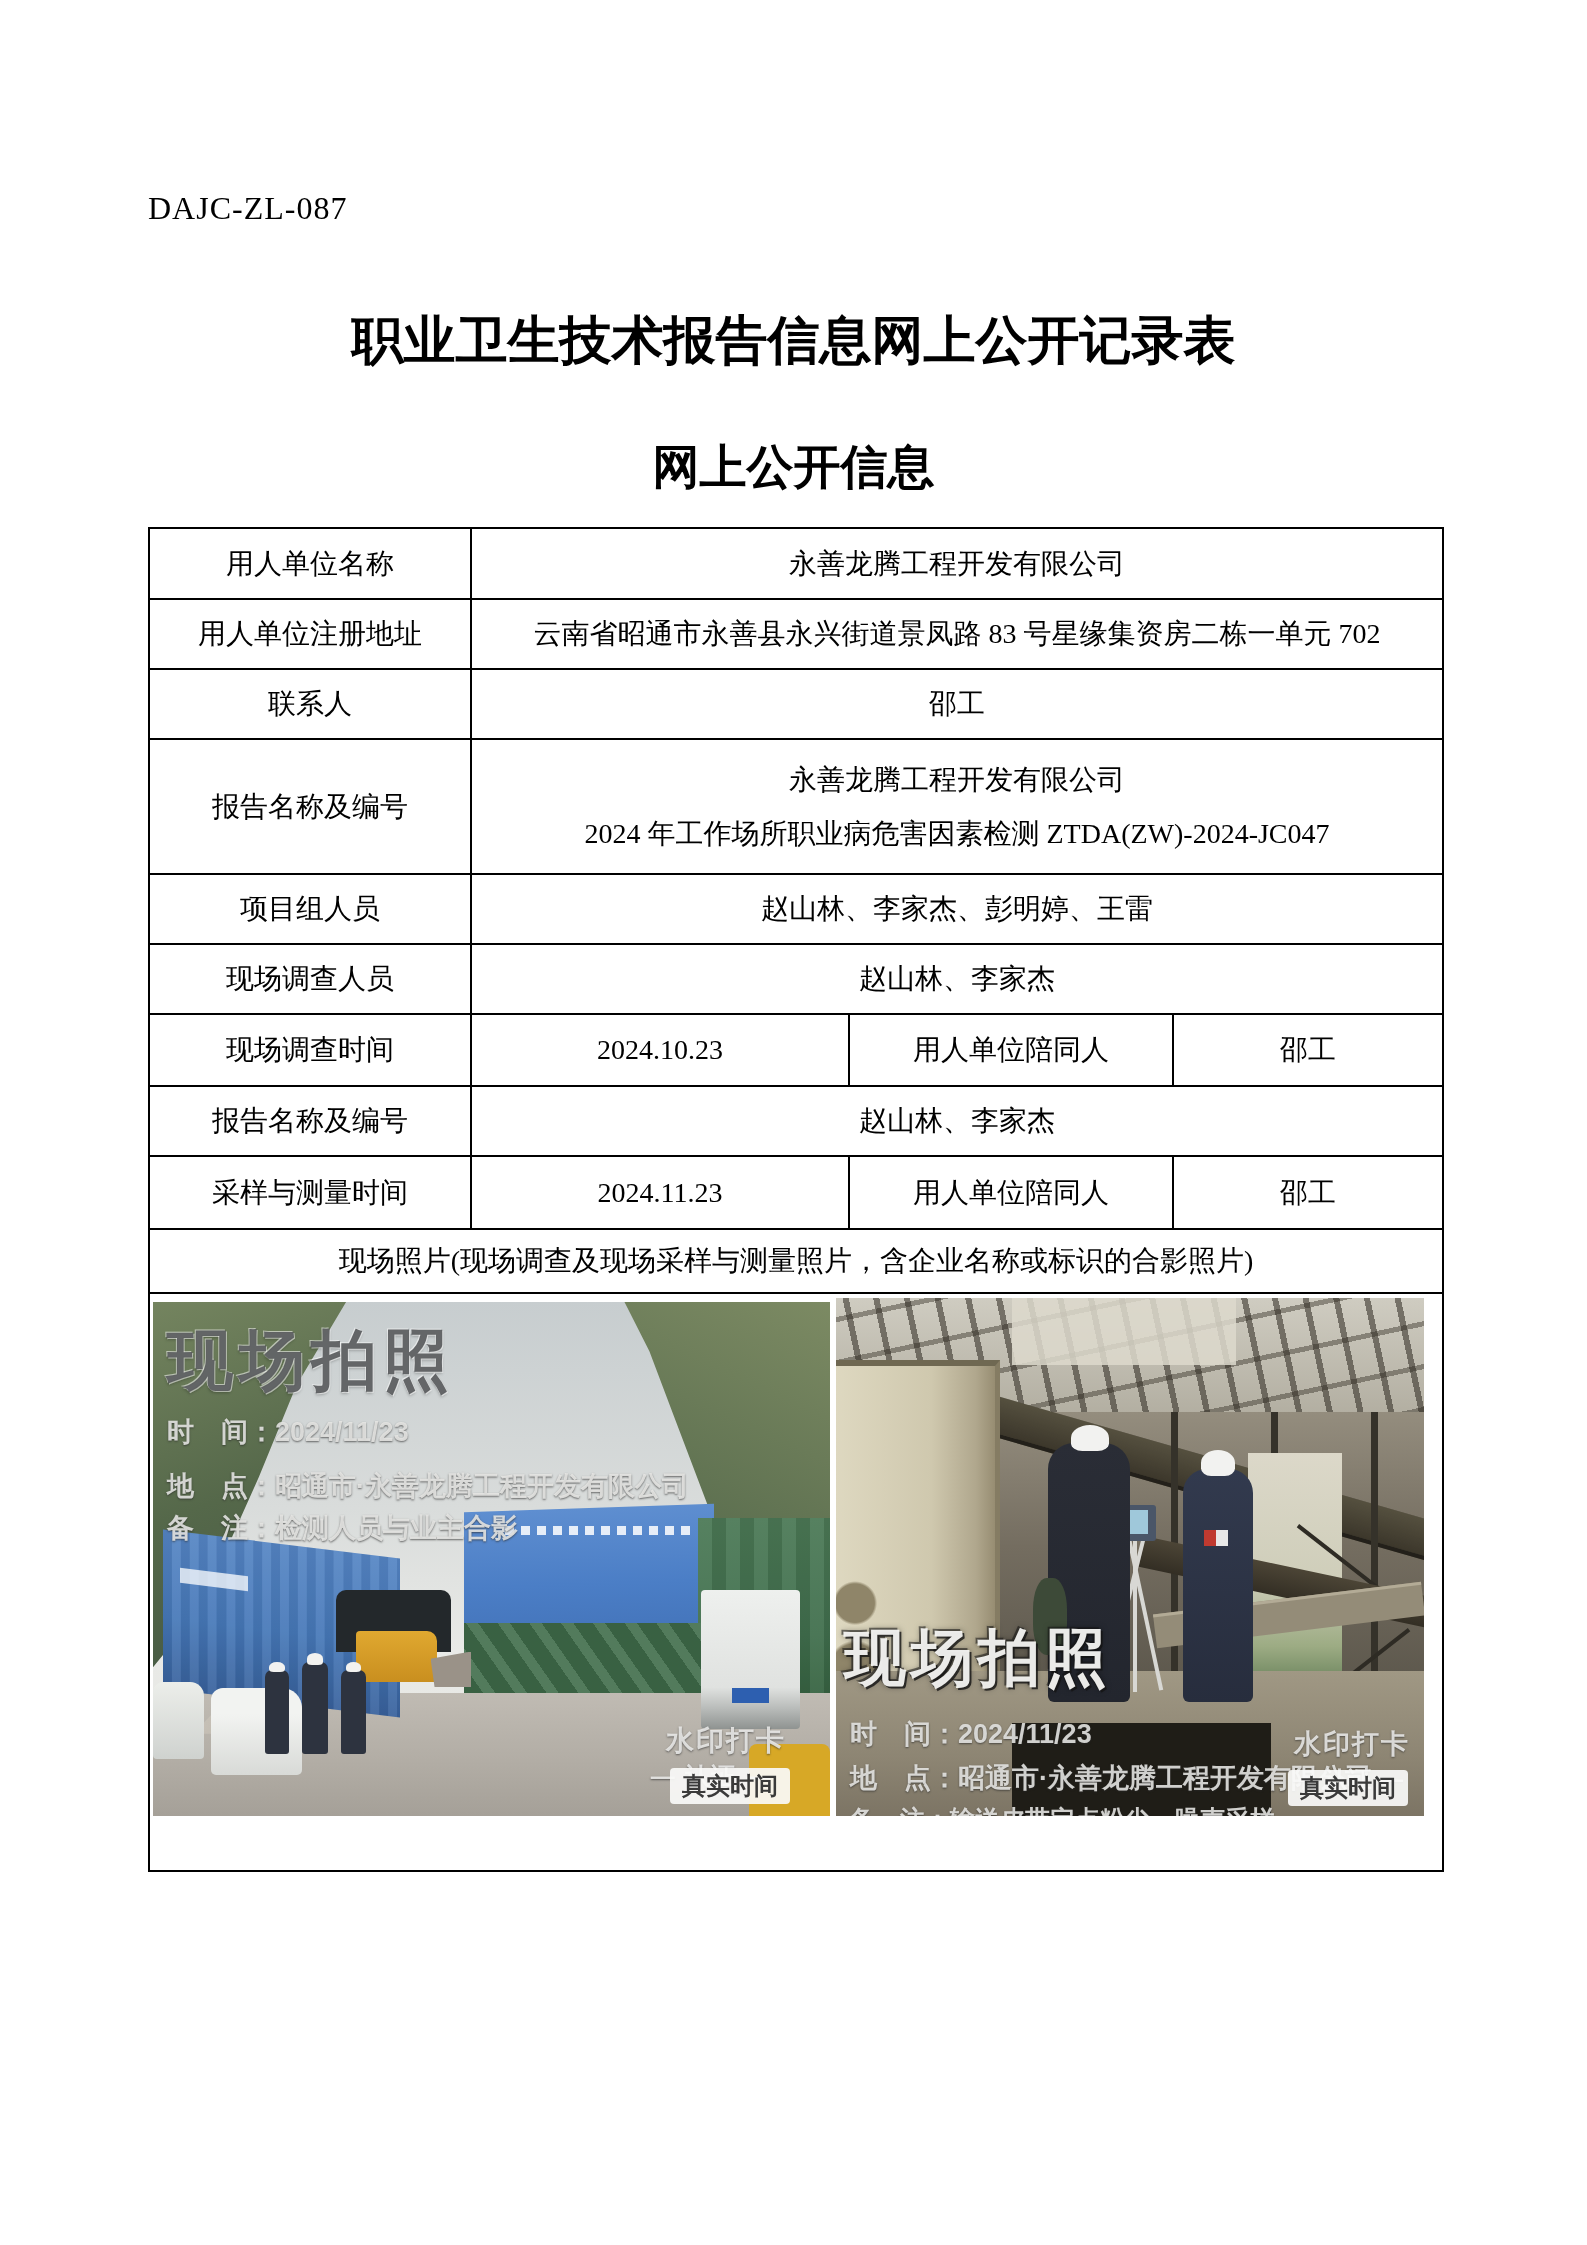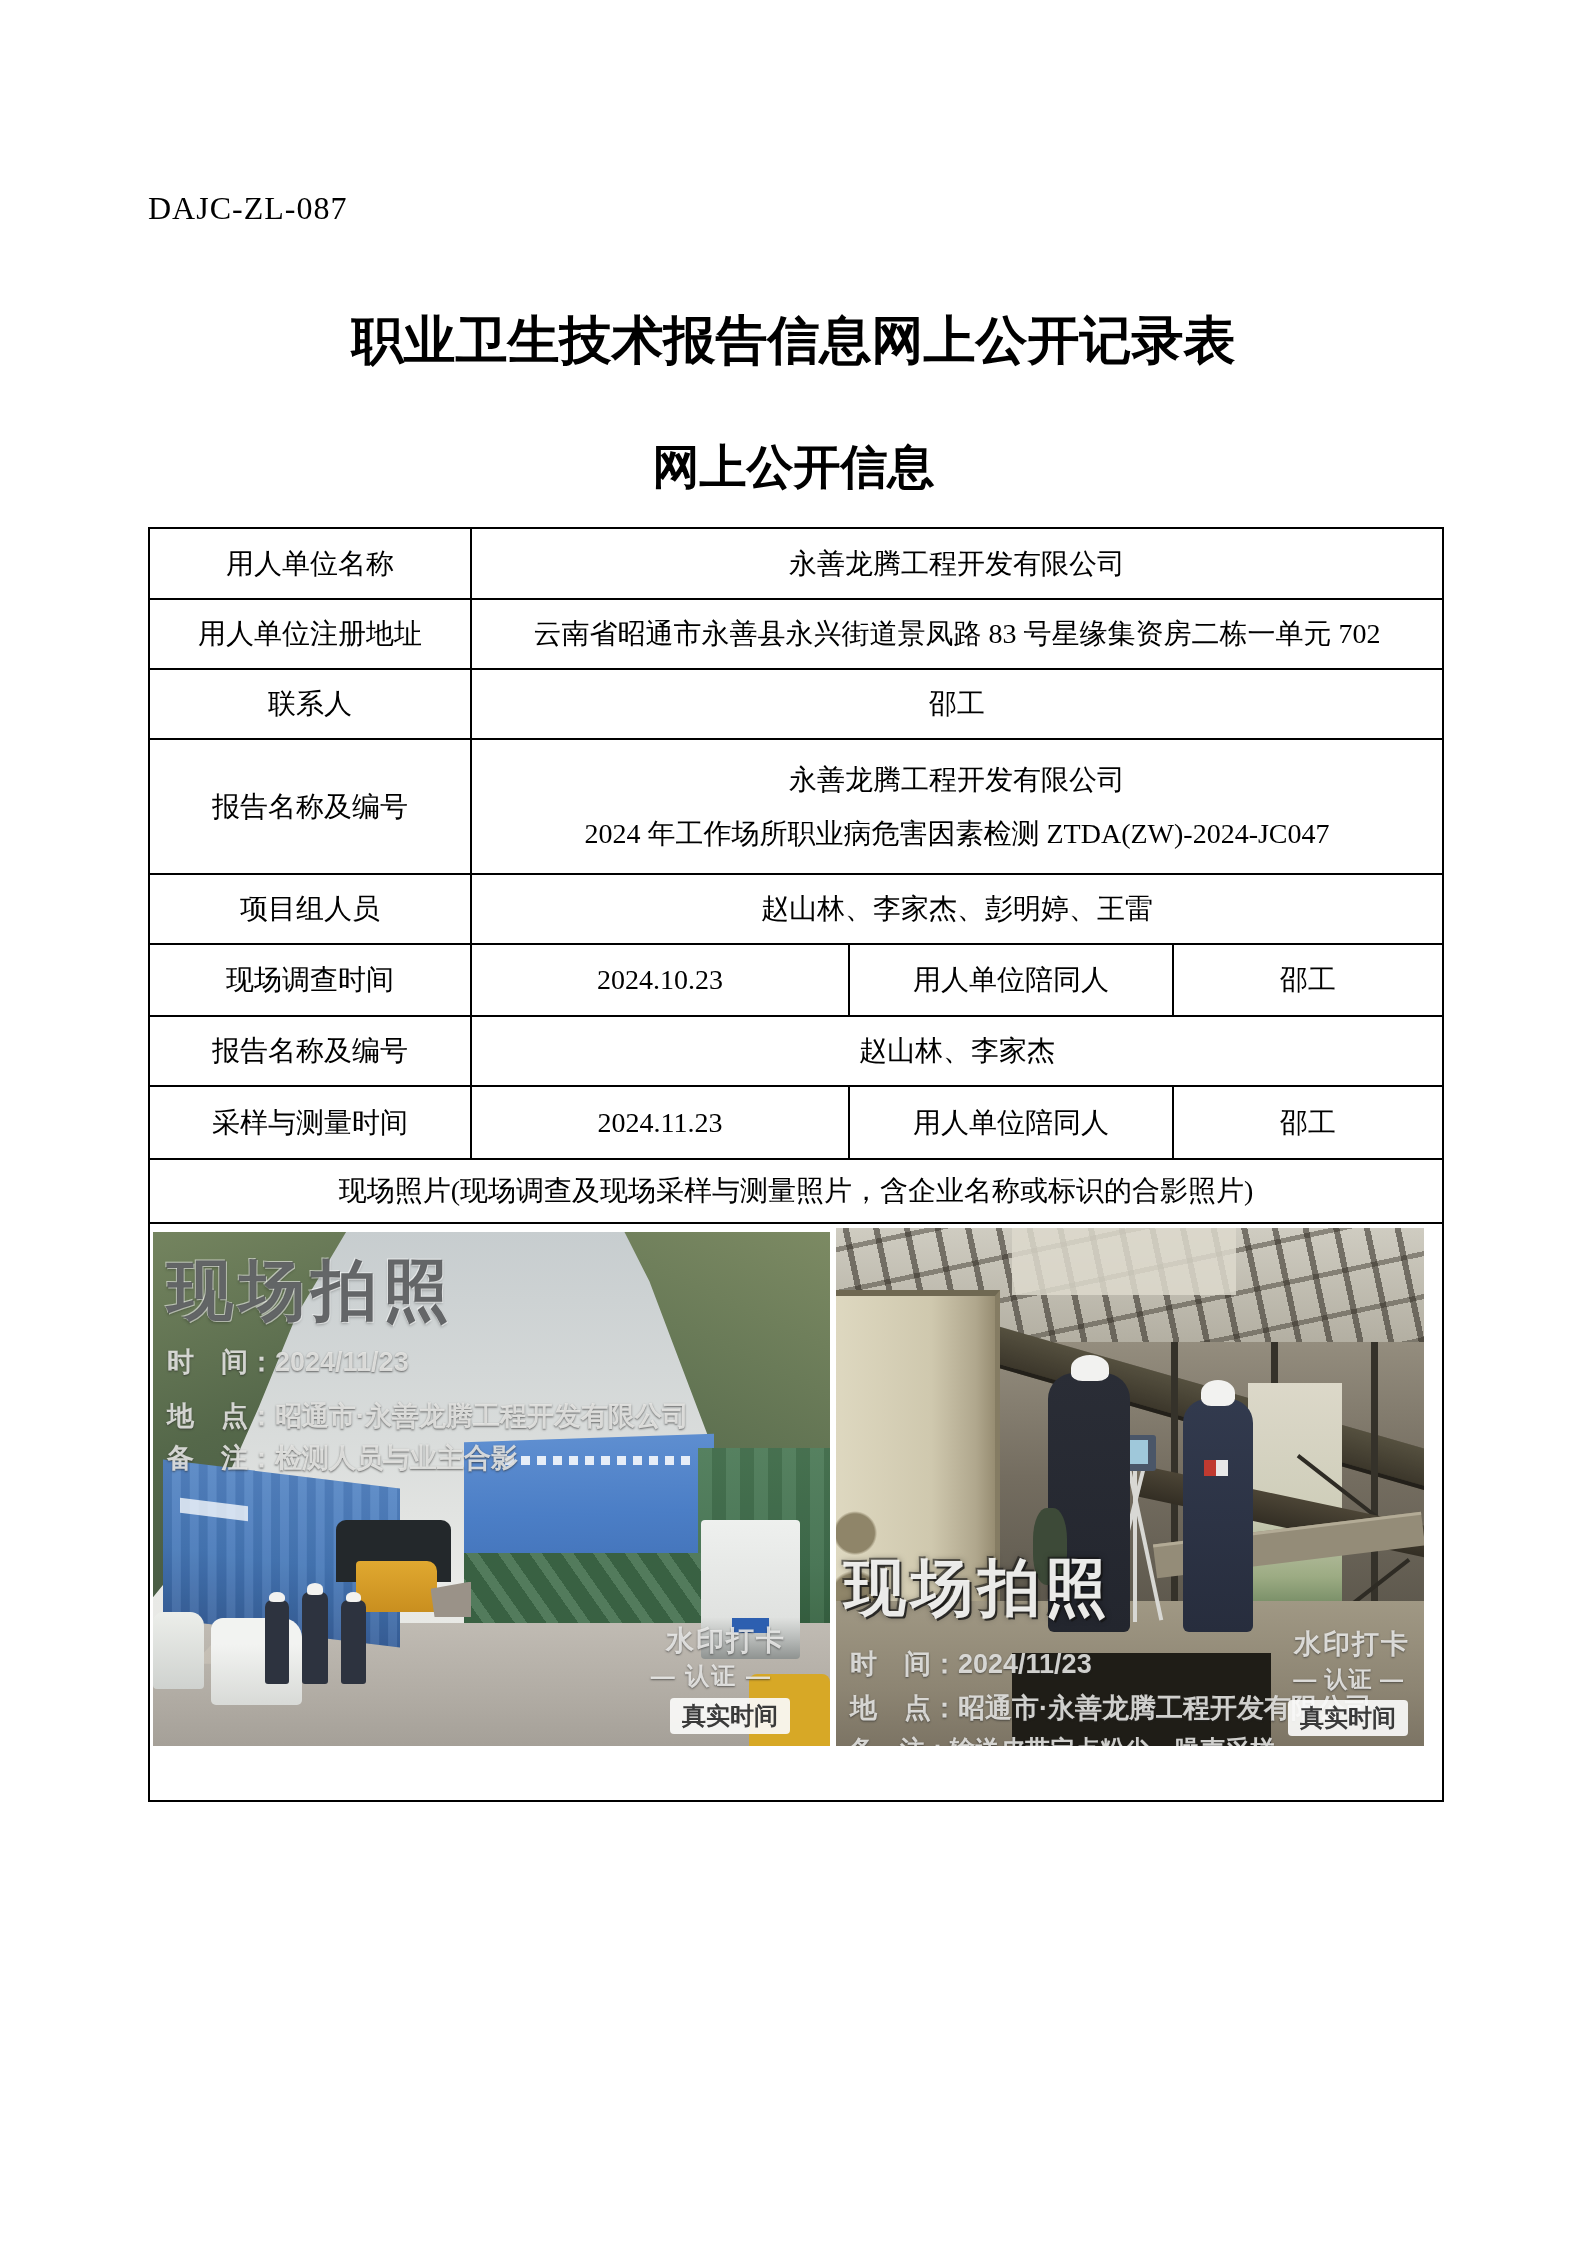--- a/index.html
+++ b/index.html
@@ -123,21 +123,21 @@
     text-shadow:1px 1px 0 rgba(255,255,255,.55),-1px -1px 0 rgba(255,255,255,.55),0 2px 3px rgba(0,0,0,.25);}
   .wm-title-r{left:8px;top:318px;font-family:"Liberation Sans","DejaVu Sans",sans-serif;
     font-size:62px;font-weight:bold;letter-spacing:5px;color:rgba(245,245,243,.95);
     text-shadow:2px 2px 0 rgba(20,20,20,.8),-2px -2px 0 rgba(20,20,20,.55),0 0 6px rgba(0,0,0,.5);}
   .wm-row{left:14px;font-family:"Liberation Sans","DejaVu Sans",sans-serif;
     font-size:27px;font-weight:bold;color:rgba(232,232,230,.88);
     text-shadow:0 1px 2px rgba(40,40,40,.65);white-space:nowrap;}
   .wm-row-l1{top:112px;} .wm-row-l2{top:166px;} .wm-row-l3{top:208px;}
   .wm-row-r1{top:418px;} .wm-row-r2{top:462px;} .wm-row-r3{top:505px;font-size:25px;}
   .wm-stamp{font-family:"Liberation Sans","DejaVu Sans",sans-serif;font-weight:bold;text-align:center;
-    color:rgba(240,240,238,.85);text-shadow:0 1px 2px rgba(40,40,40,.6);}
+    color:rgba(240,240,238,.85);text-shadow:0 1px 2px rgba(40,40,40,.6);margin-top:30px;}
   .stamp-l1{right:44px;top:390px;font-size:28px;letter-spacing:2px;}
   .stamp-l2{right:58px;top:428px;font-size:24px;letter-spacing:2px;}
   .badge{font-family:"Liberation Sans","DejaVu Sans",sans-serif;font-weight:bold;
     background:rgba(250,250,248,.92);color:#3a3a3a;font-size:24px;line-height:36px;
     padding:0 12px;border-radius:4px;margin-left:20px;}
   .badge-l{right:40px;top:466px;}
   .stamp-r1{right:14px;top:398px;font-size:27px;letter-spacing:2px;}
   .stamp-r2{right:20px;top:436px;font-size:23px;letter-spacing:1px;}
   .badge-r{right:16px;top:472px;}
 </style>
@@ -171,20 +171,24 @@
   <tr style="height:135px">
     <td class="lbl">报告名称及编号</td>
     <td class="val two-line" colspan="3">
       <div>永善龙腾工程开发有限公司</div>
       <div>2024 年工作场所职业病危害因素检测 ZTDA(ZW)-2024-JC047</div>
     </td>
   </tr>
   <tr style="height:70px">
     <td class="lbl">项目组人员</td>
     <td class="val" colspan="3">赵山林、李家杰、彭明婷、王雷</td>
+  </tr>
+  <tr style="height:70px">
+    <td class="lbl">现场调查人员</td>
+    <td class="val" colspan="3">赵山林、李家杰</td>
   </tr>
   <tr style="height:72px">
     <td class="lbl">现场调查时间</td>
     <td class="val">2024.10.23</td>
     <td class="lbl">用人单位陪同人</td>
     <td class="val">邵工</td>
   </tr>
   <tr style="height:70px">
     <td class="lbl">报告名称及编号</td>
     <td class="val" colspan="3">赵山林、李家杰</td>

